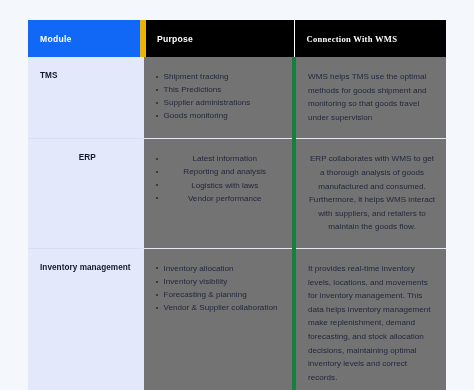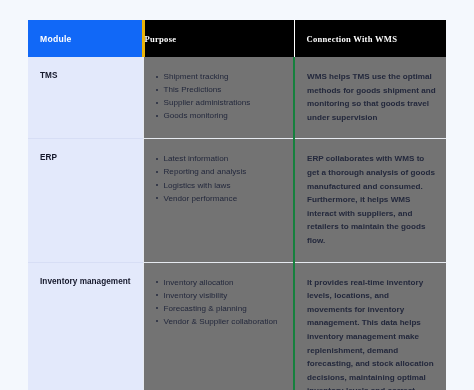--- a/index.html
+++ b/index.html
@@ -51,22 +51,22 @@
     font-weight: bold;
     letter-spacing: 0.25px;
     color: #ffffff;
     background: #000000;
   }
   thead th.head-module {
     background: #1168f7;
     padding-left: 12px;
   }
   thead th.head-purpose {
-    border-left: 3px solid #eab308;
-    font-family: Liberation Serif, serif;
+    padding-left: 11px;
+    border-left: 6px solid #eab308;
   }
   thead th.head-wms {
     padding-left: 12px;
     border-left: 1px solid #ffffff;
     font-family: Liberation Serif, serif;
   }
 
   
   tbody td {
     padding: 0;
@@ -89,22 +89,21 @@
     font-weight: bold;
     color: #15182b;
     line-height: 1.35;
     letter-spacing: 0.05px;
   }
 
   td.cell-purpose {
     border-left: 1px solid #e6eaf0;
   }
   td.cell-wms {
-    border-left: 2px solid #15803d;
-    font-weight: bold;
+    border-left: 4px solid #15803d;
   }
 
   ul.bullets {
     list-style: none;
     margin: 0;
     padding: 13px 6px 14px 11px;
   }
   ul.bullets li {
     position: relative;
     padding-left: 9px;
@@ -128,21 +127,21 @@
   .wms-text {
     padding: 13px 10px 14px 12px;
     font-size: 8.1px;
     line-height: 1.68;
     color: #23283c;
     letter-spacing: 0.02px;
   }
 
   
   tr.row-tms td { height: 67px; }
-  tr.row-erp td { height: 98px; }
+  tr.row-erp td { height: 98px; text-align: center; }
   tr.row-inv td { height: 140px; }
 </style>
 </head>
 <body>
 
 <div class="page">
   <div class="table-wrap">
 
     <table class="comparison">
       <colgroup>

